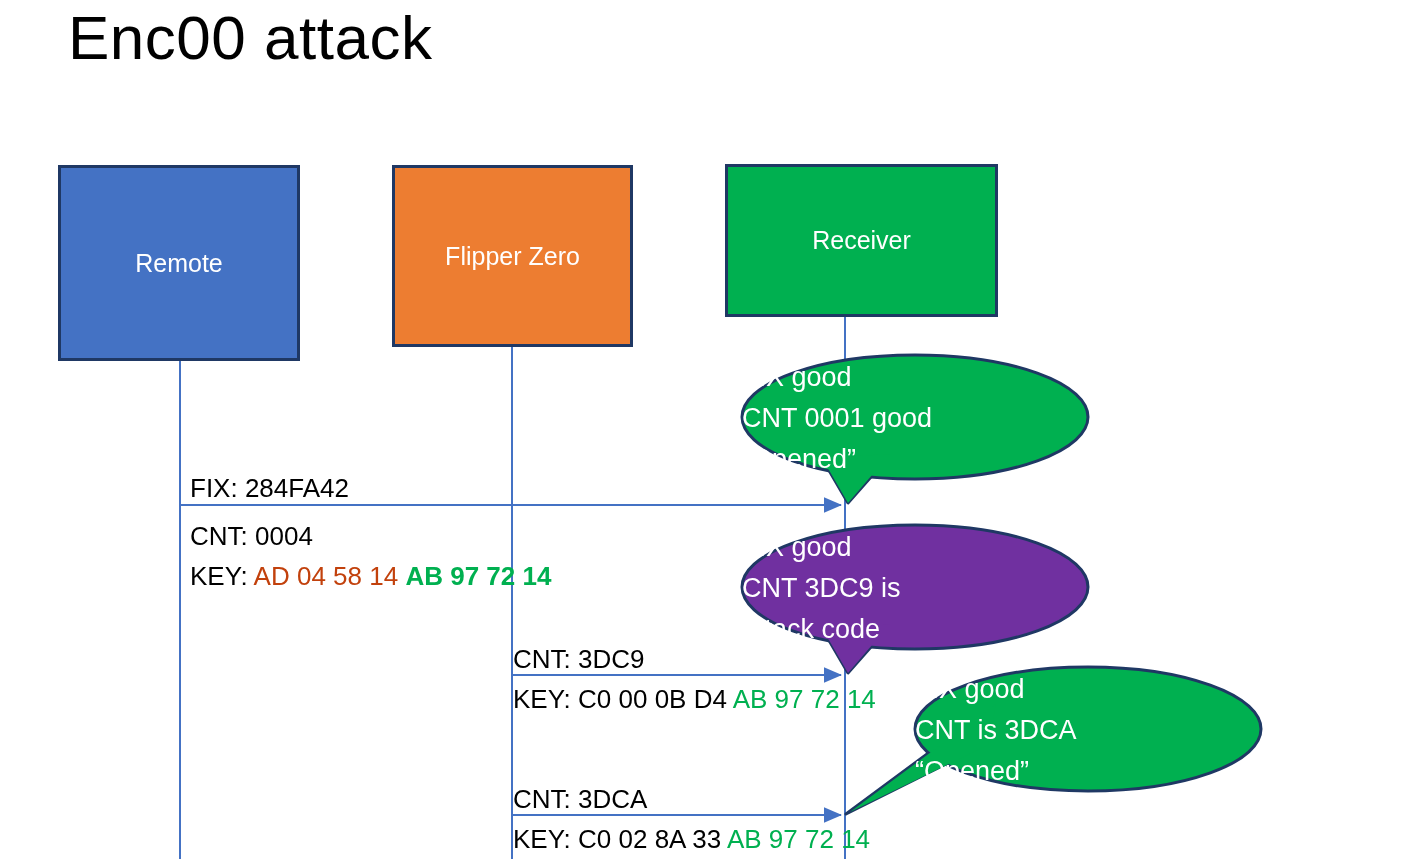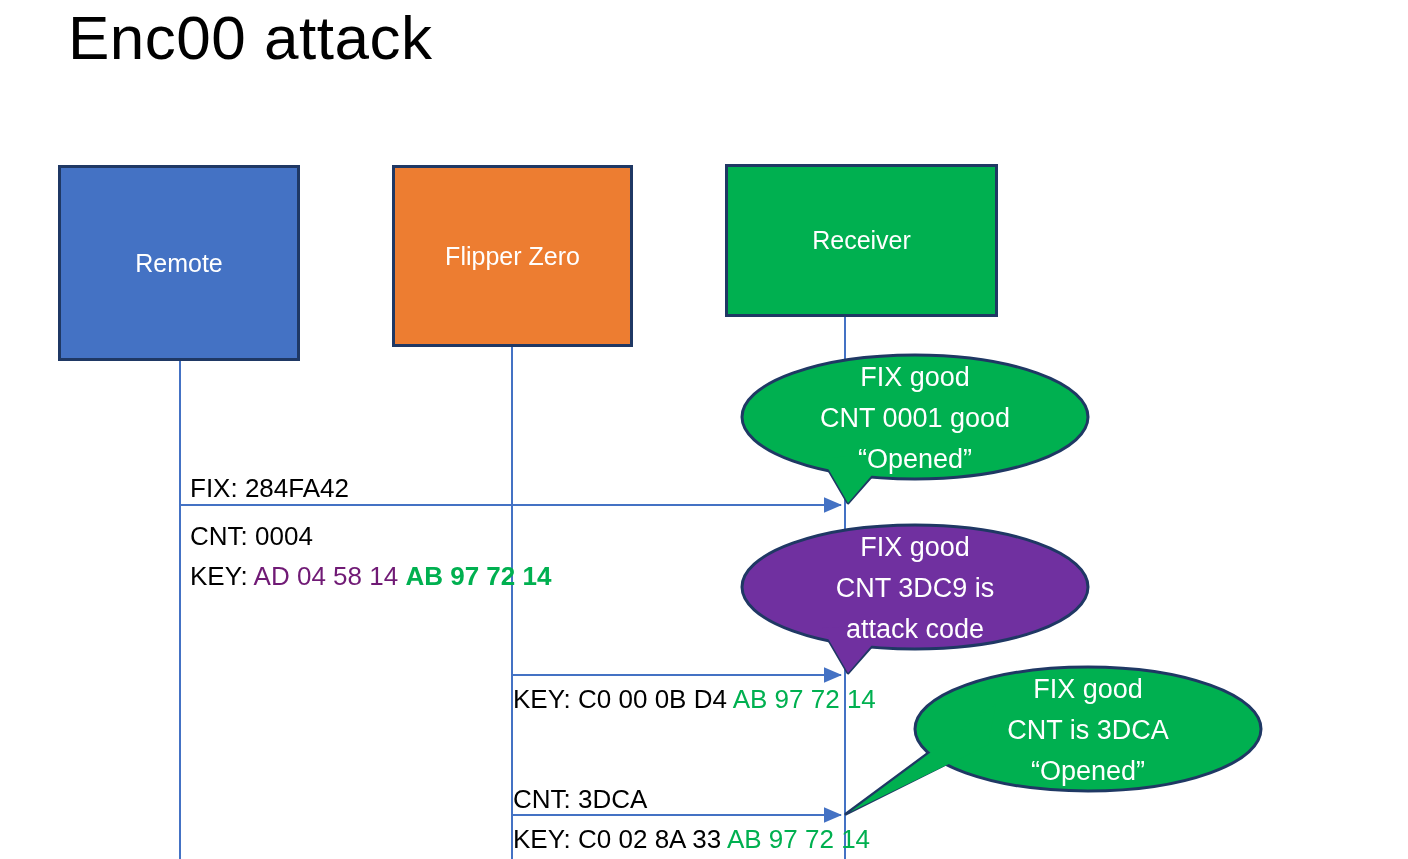--- a/index.html
+++ b/index.html
@@ -55,28 +55,28 @@
   }
 
   
   .msg {
     position: absolute;
     font-size: 26px;
     color: #000000;
     white-space: nowrap;
     line-height: 40px;
   }
-  .hex-red   { color: #701a75; margin-top: 16px; }
+  .hex-red   { color: #c2410c; margin-top: 16px; }
   .hex-green { color: #00B050; }
   .hex-green-bold { color: #00B050; font-weight: bold; }
 
   
   .bubble-text {
     position: absolute;
-    text-align: center;
+    text-align: left;
     color: #ffffff;
     font-size: 27px;
     line-height: 41px;
     white-space: nowrap;
     pointer-events: none;
   }
 </style>
 </head>
 <body>
 
@@ -136,20 +136,23 @@
     <span>FIX: 284FA42</span>
   </div>
 
   <div class="msg" style="left:190px; top:516px;">
     <div>CNT: 0004</div>
     <div>
       <span>KEY: </span><span class="hex-red">AD 04 58 14 </span><span class="hex-green-bold">AB 97 72 14</span>
     </div>
   </div>
 
+  <div class="msg" style="left:513px; top:639px;">
+    <span>CNT: 3DC9</span>
+  </div>
 
   <div class="msg" style="left:513px; top:679px;">
     <span>KEY: C0 00 0B D4 </span><span class="hex-green">AB 97 72 14</span>
   </div>
 
   <div class="msg" style="left:513px; top:779px;">
     <span>CNT: 3DCA</span>
   </div>
 
   <div class="msg" style="left:513px; top:819px;">

